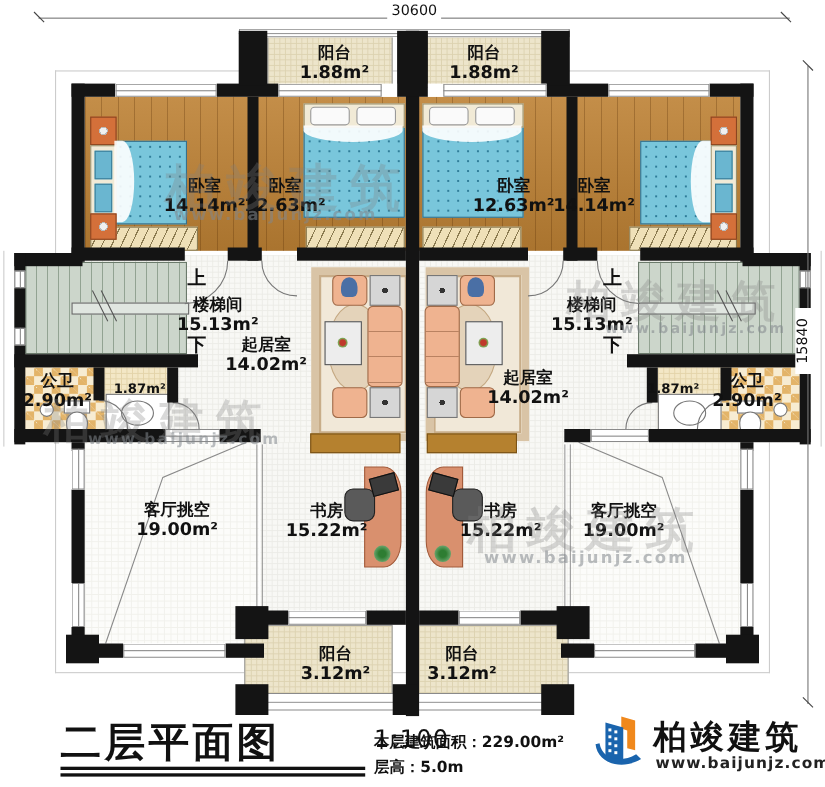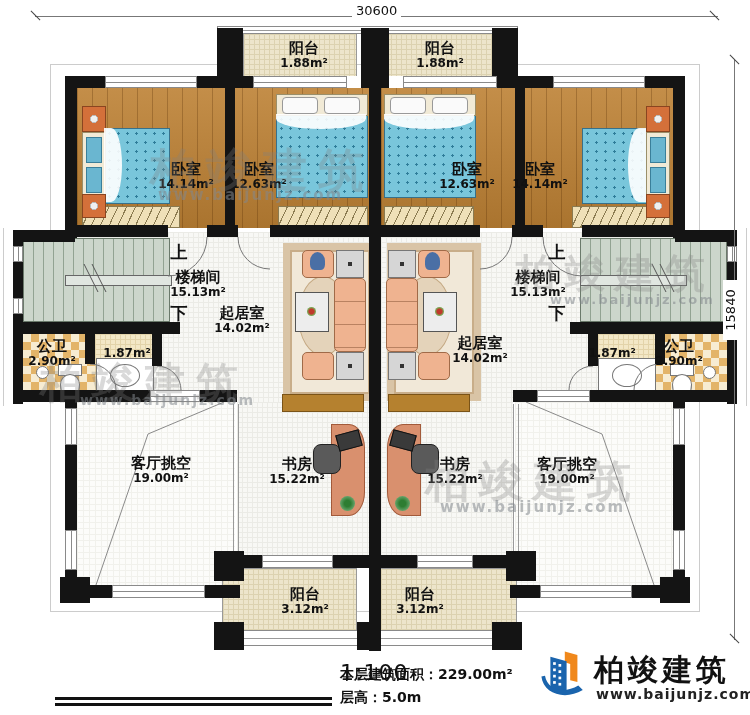--- a/index.html
+++ b/index.html
@@ -65,21 +65,21 @@
   .desk{position:absolute;z-index:20;background:#d9906e;border:1px solid #a25a3a;}
   .monitor{position:absolute;z-index:22;background:#3a3a3a;border:1px solid #111;}
   .ochair{position:absolute;z-index:21;background:#5a5a5a;border:1px solid #222;border-radius:8px;}
   .plant{position:absolute;z-index:23;border-radius:50%;background:radial-gradient(circle,#2e7d32 30%,#66a36a 70%);}
   .fixt{position:absolute;background:#fff;border:1px solid #777;z-index:20;}
   .tvunit{position:absolute;background:#b5812f;border:1px solid #7a5317;z-index:20;}
   
   .lbl{position:absolute;z-index:50;transform:translateX(-50%);text-align:center;color:#111;
        font-weight:bold;white-space:nowrap;line-height:1.1;}
   .nm{display:block;font-size:15px;}
-  .ar{display:block;font-size:12px;}
+  .ar{display:block;font-size:16px;}
   .ud{position:absolute;z-index:50;transform:translateX(-50%);font-size:17px;font-weight:bold;color:#111;white-space:nowrap;}
   .vest{position:absolute;z-index:50;transform:translateX(-50%);font-size:12px;font-weight:bold;color:#111;white-space:nowrap;}
   
   .dimline{position:absolute;background:#777;z-index:40;}
   .dimtick{position:absolute;width:13px;height:1px;background:#444;z-index:41;}
   .dimtxt{position:absolute;z-index:42;font-size:13px;color:#111;background:#fff;padding:0 4px;}
   
   .eave{position:absolute;background:#cccccc;z-index:1;}
   
   .wmg{position:absolute;z-index:60;font-weight:900;color:rgba(130,130,130,0.30);letter-spacing:10px;white-space:nowrap;}
@@ -411,20 +411,21 @@
 
   <div class="wmg" style="left:150px;top:140px;font-size:46px">柏竣建筑</div>
   <div class="wmu" style="left:158px;top:186px;font-size:15px">www.baijunjz.com</div>
   <div class="wmg" style="left:515px;top:246px;font-size:40px">柏竣建筑</div>
   <div class="wmu" style="left:550px;top:292px;font-size:13px">www.baijunjz.com</div>
   <div class="wmg" style="left:40px;top:355px;font-size:42px">柏竣建筑</div>
   <div class="wmu" style="left:80px;top:392px;font-size:14px">www.baijunjz.com</div>
   <div class="wmg" style="left:425px;top:452px;font-size:44px">柏竣建筑</div>
   <div class="wmu" style="left:440px;top:498px;font-size:15px">www.baijunjz.com</div>
 
+  <div class="tb" style="left:55px;top:650px;font-size:37px;font-weight:900;letter-spacing:3px">二层平面图</div>
   <div class="tb" style="left:55px;top:697px;width:277px;height:3px;background:#111"></div>
   <div class="tb" style="left:55px;top:703px;width:277px;height:3px;background:#111"></div>
   <div class="tb" style="left:340px;top:660px;font-size:22px;letter-spacing:1px">1:100</div>
 
   <div class="tb" style="left:340px;top:666px;font-size:14px;font-weight:bold;left:340px">
     <span>本层建筑面积：</span><span>229.00m²</span>
   </div>
   <div class="tb" style="left:340px;top:689px;font-size:14px;font-weight:bold">
     <span>层高：</span><span>5.0m</span>
   </div>

